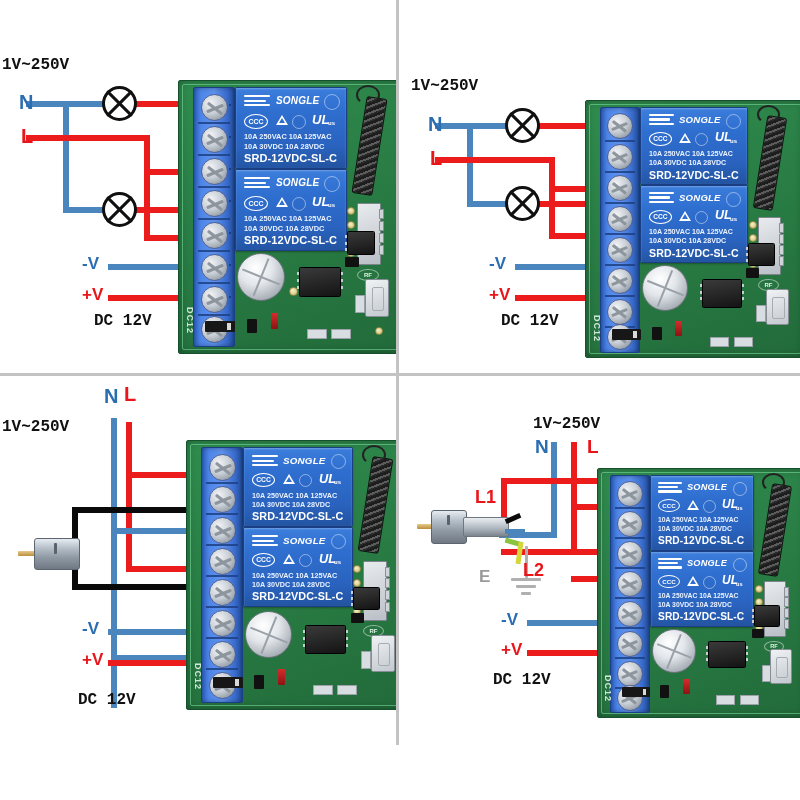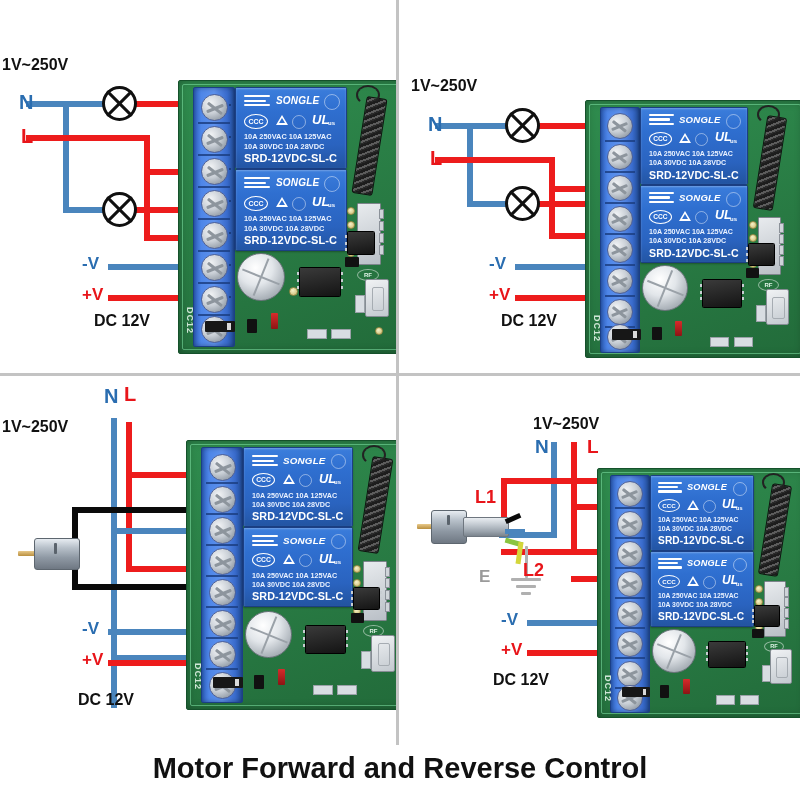--- a/index.html
+++ b/index.html
@@ -3,21 +3,21 @@
 <meta charset="utf-8">
 <style>
   html,body{margin:0;padding:0;background:#fff;}
   body{width:800px;height:800px;font-family:"Liberation Sans",sans-serif;overflow:hidden;}
   #stage{position:relative;width:800px;height:800px;background:#fff;}
   .panel{position:absolute;overflow:hidden;}
   .divv{position:absolute;background:#c3c3c3;}
   .lbl{position:absolute;font-weight:bold;white-space:nowrap;line-height:1;}
   .lbl.blue{color:#2a6db0;}
   .lbl.red{color:#e8151a;}
-  .lbl.black{color:#111;}
+  .lbl.black{color:#111;font-family:Liberation Mono, monospace;}
   .lbl.grey{color:#9a9a9a;}
   .wire{position:absolute;}
   .wr{background:#ed1c1c;}
   .wb{background:#4a85bd;}
   .wk{background:#0a0a0a;}
   .lamp{position:absolute;border:3.2px solid #101010;border-radius:50%;background:#fff;}
   .lamp:before,.lamp:after{content:"";position:absolute;left:50%;top:-3px;width:3px;height:calc(100% + 6px);background:#101010;transform-origin:50% 50%;margin-left:-1.5px;}
   .lamp:before{transform:rotate(45deg);}
   .lamp:after{transform:rotate(-45deg);}
   
@@ -629,15 +629,14 @@
       <div class="smdb" style="left:62px;top:216px;width:9px;height:13px;"></div>
       <div class="resred" style="left:85px;top:210px;width:7px;height:15px;"></div>
       <div class="smd" style="left:118px;top:226px;width:17px;height:8px;"></div>
       <div class="smd" style="left:142px;top:226px;width:17px;height:8px;"></div>
       <div class="smd" style="left:164px;top:196px;width:8px;height:15px;"></div>
       <div class="btnsw" style="left:172px;top:180px;width:20px;height:33px;"></div>
       <div class="dc12" style="left:5px;top:206px;font-size:9px;">DC12</div>
     </div>
   </div>
 
-  <div class="title" style="left:0;top:752px;width:800px;font-size:29px;">Motor Forward and Reverse Control</div>
 
 </div>
 
 </body></html>

